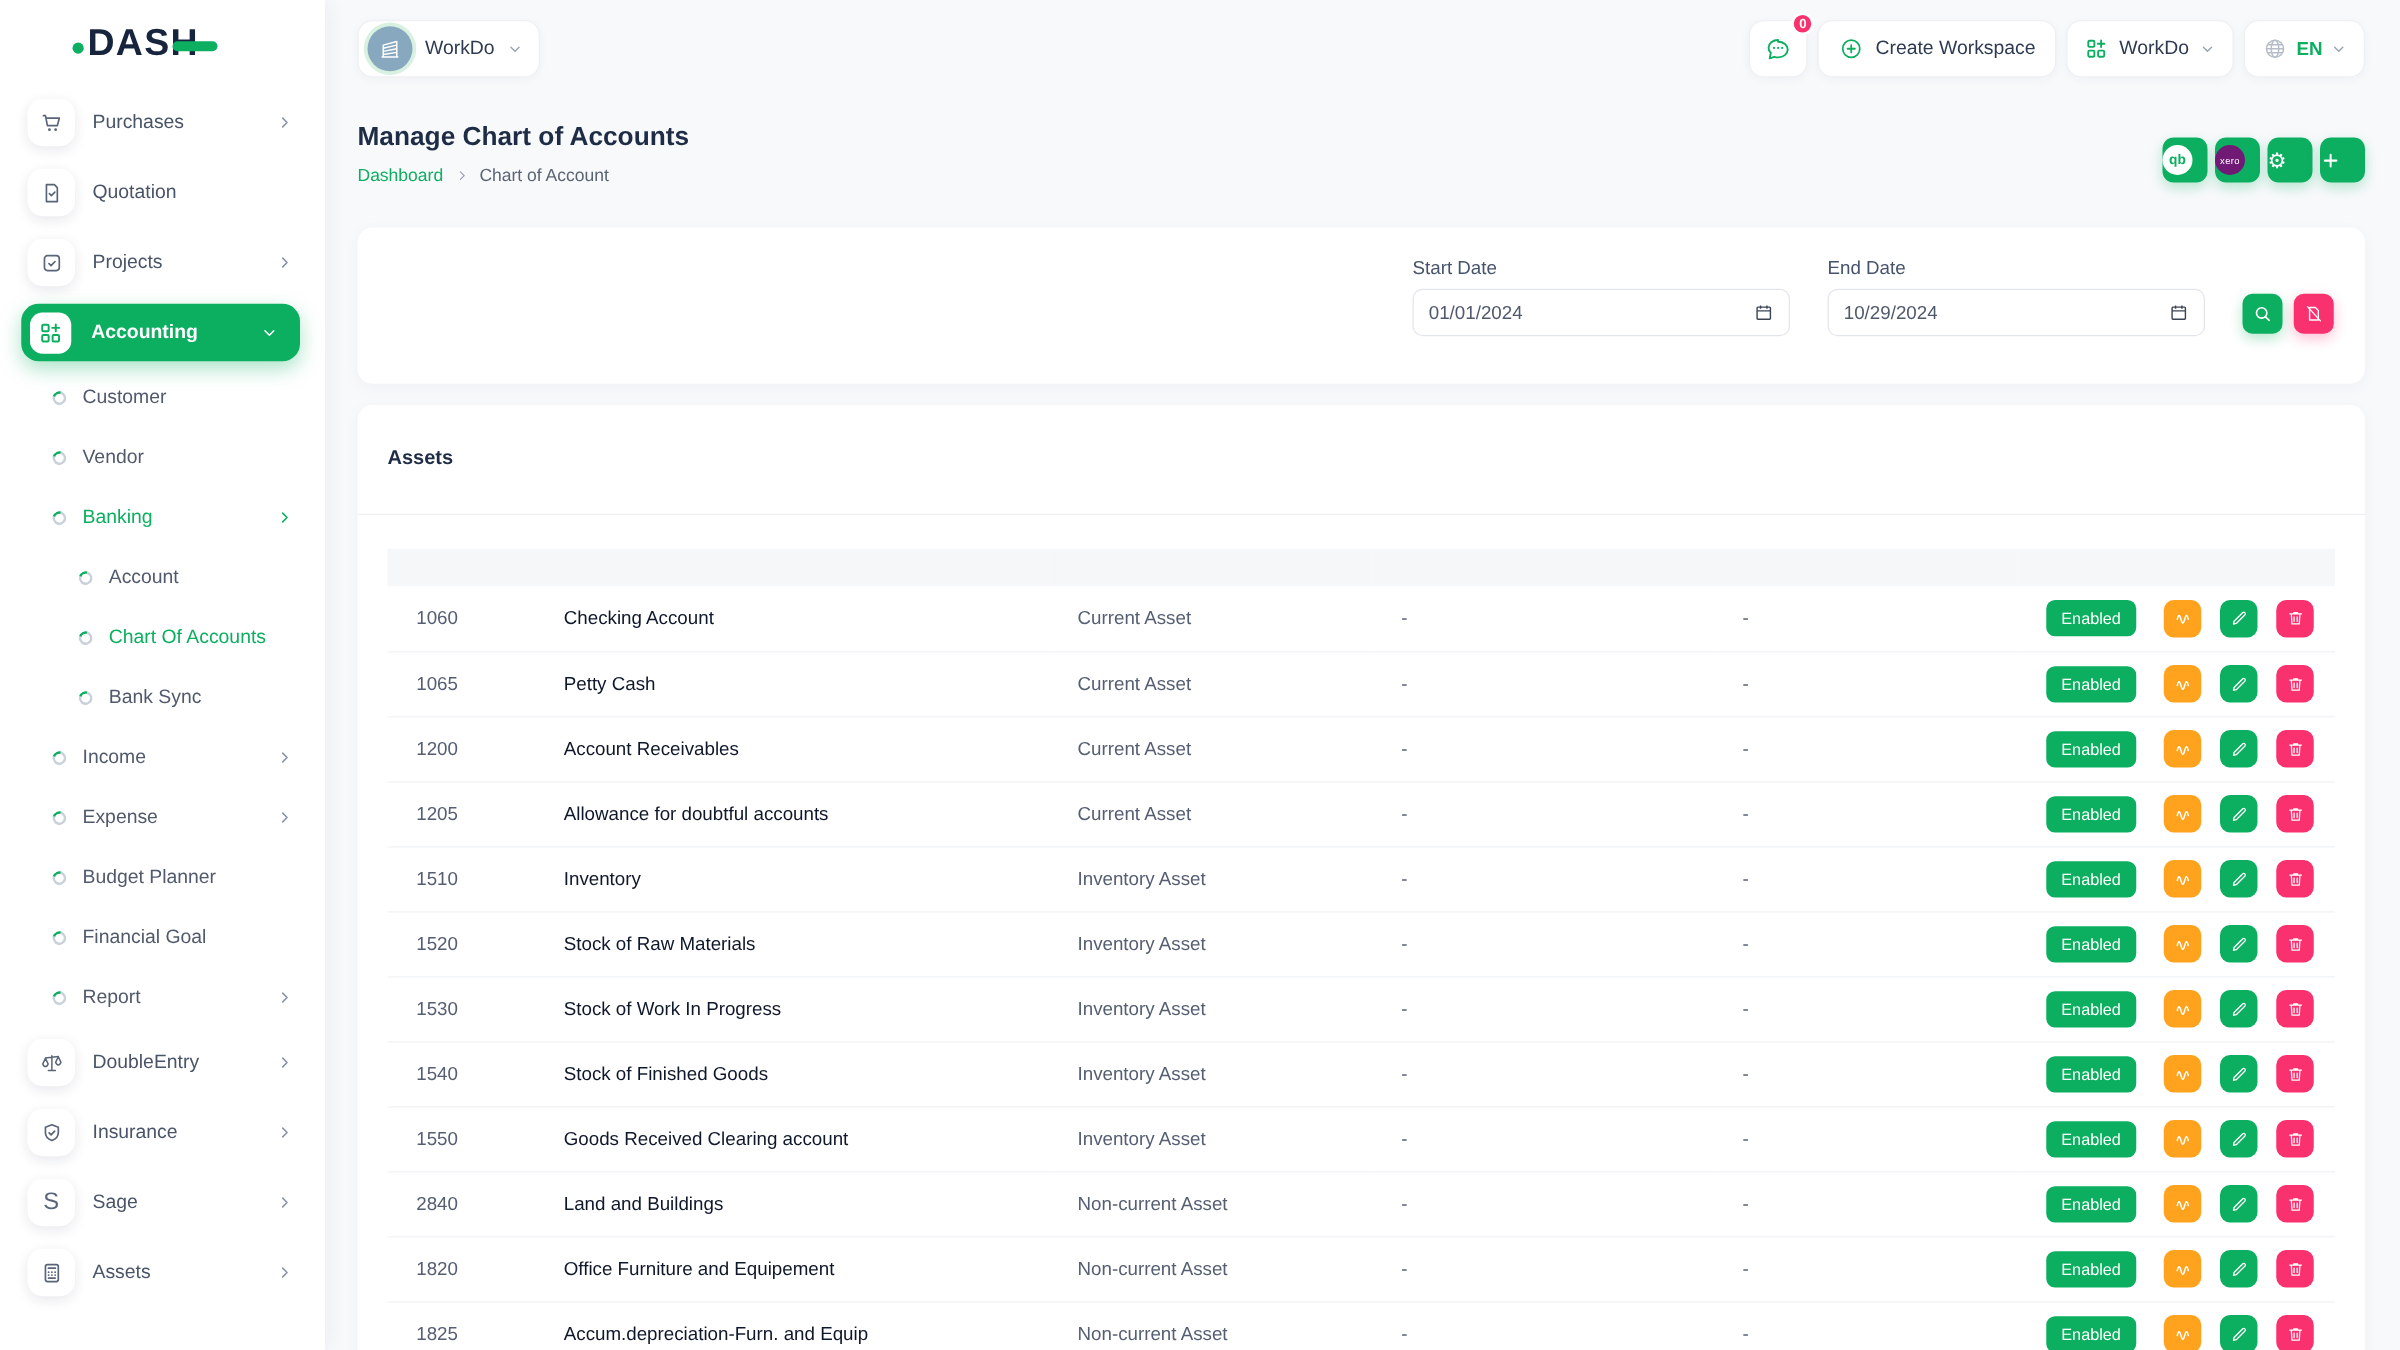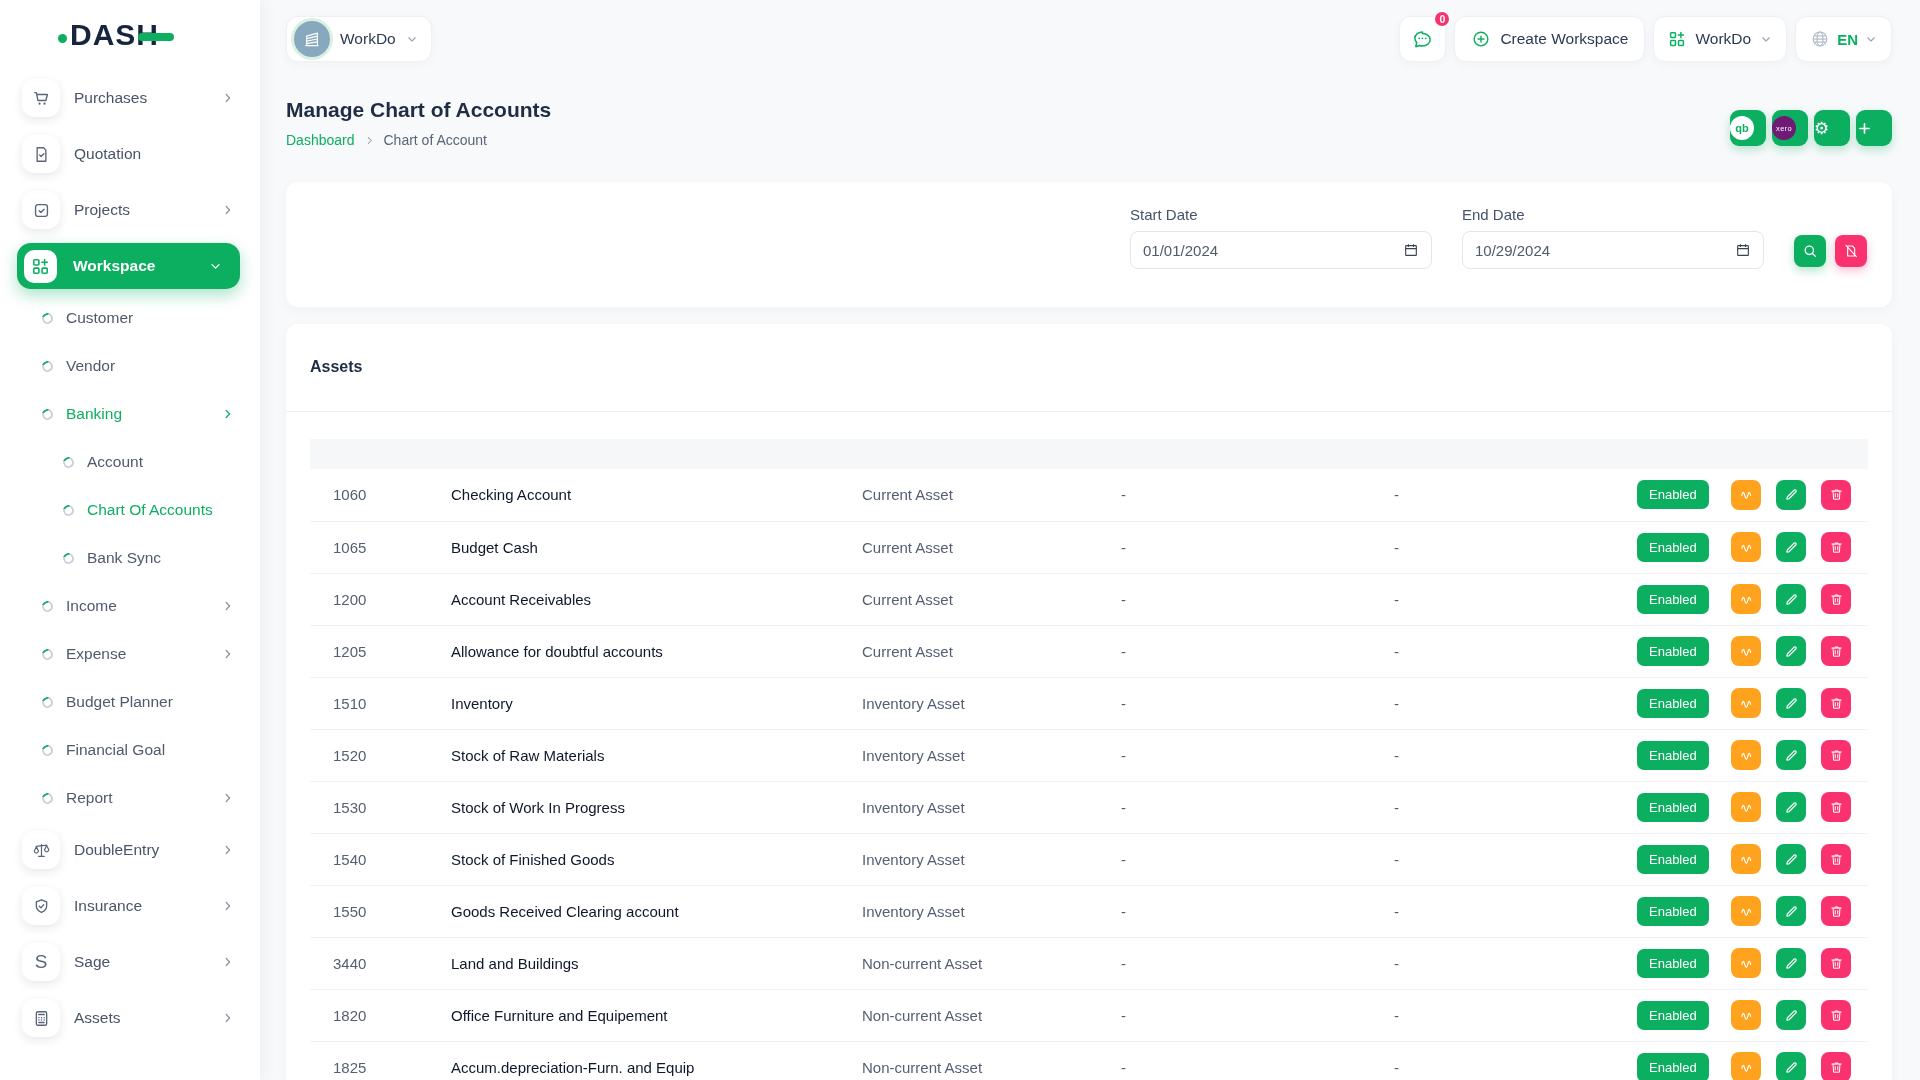--- a/index.html
+++ b/index.html
@@ -170,21 +170,21 @@
       </div>
       <div class="nv nv1 active-pill">
         <span class="ic ic1">
           <svg viewBox="0 0 24 24" fill="none" stroke="currentColor" stroke-width="2" stroke-linecap="round" stroke-linejoin="round">
             <rect x="3.5" y="3.5" width="6.5" height="6.5" rx="1.2"></rect>
             <rect x="3.5" y="14" width="6.5" height="6.5" rx="1.2"></rect>
             <rect x="14" y="14" width="6.5" height="6.5" rx="1.2"></rect>
             <path d="M17.2 3.2v7M13.7 6.7h7"></path>
           </svg>
         </span>
-        <span class="lbl">Workspace</span>
+        <span class="lbl">Accounting</span>
         <span class="chev">
           <svg viewBox="0 0 24 24" fill="none" stroke="currentColor" stroke-width="2.3" stroke-linecap="round" stroke-linejoin="round">
             <path d="M5.5 9.5l6.5 6.5 6.5-6.5"></path>
           </svg>
         </span>
       </div>
       <div class="nv nv2">
         <span class="ic bullet"></span>
         <span class="lbl">Customer</span>
 
@@ -521,21 +521,21 @@
                       <svg viewBox="0 0 24 24" fill="none" stroke="currentColor" stroke-width="1.6" stroke-linecap="round" stroke-linejoin="round">
                         <path d="M4.5 6.5h15M9.5 6.5V4.8h5v1.7M6.5 6.5l.8 13h9.4l.8-13"></path>
                         <path d="M10 10.5v5.5M14 10.5v5.5"></path>
                       </svg>
                     </span>
                   </button>
                 </td>
               </tr>
               <tr>
                 <td>1065</td>
-                <td><a class="name-link">Budget Cash</a></td>
+                <td><a class="name-link">Petty Cash</a></td>
                 <td>Current Asset</td>
                 <td>-</td>
                 <td>-</td>
                 <td><span class="badge-en">Enabled</span></td>
                 <td class="c-act">
                   <button class="act-btn warn">
                     <span>
                       <svg viewBox="0 0 24 24" fill="none" stroke="currentColor" stroke-width="1.9" stroke-linecap="round">
                         <path d="M4.5 13.5c1.6-6.5 3-6.5 4.7 0s3.1 6.5 4.8 0 3-6.5 4.6 0"></path>
                       </svg>
@@ -776,21 +776,21 @@
                     <span>
                       <svg viewBox="0 0 24 24" fill="none" stroke="currentColor" stroke-width="1.6" stroke-linecap="round" stroke-linejoin="round">
                         <path d="M4.5 6.5h15M9.5 6.5V4.8h5v1.7M6.5 6.5l.8 13h9.4l.8-13"></path>
                         <path d="M10 10.5v5.5M14 10.5v5.5"></path>
                       </svg>
                     </span>
                   </button>
                 </td>
               </tr>
               <tr>
-                <td>3440</td>
+                <td>2840</td>
                 <td><a class="name-link">Land and Buildings</a></td>
                 <td>Non-current Asset</td>
                 <td>-</td>
                 <td>-</td>
                 <td><span class="badge-en">Enabled</span></td>
                 <td class="c-act">
                   <button class="act-btn warn">
                     <span>
                       <svg viewBox="0 0 24 24" fill="none" stroke="currentColor" stroke-width="1.9" stroke-linecap="round">
                         <path d="M4.5 13.5c1.6-6.5 3-6.5 4.7 0s3.1 6.5 4.8 0 3-6.5 4.6 0"></path>

